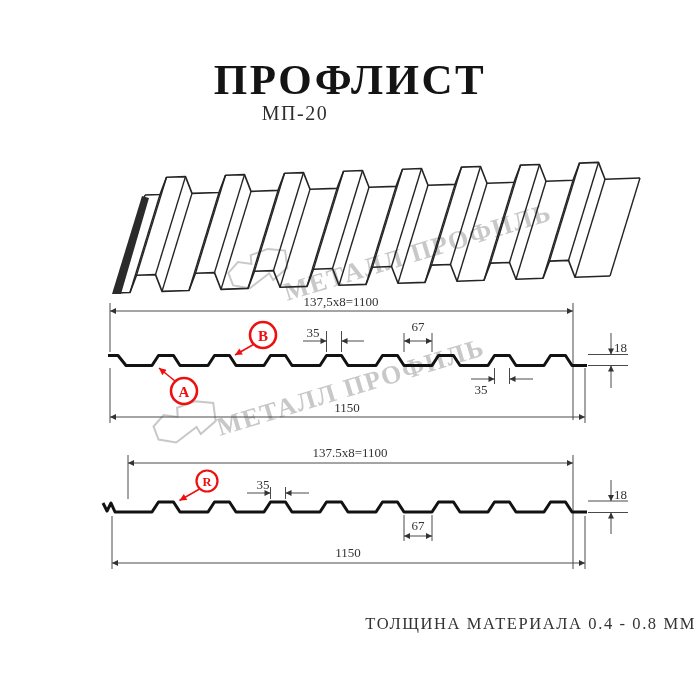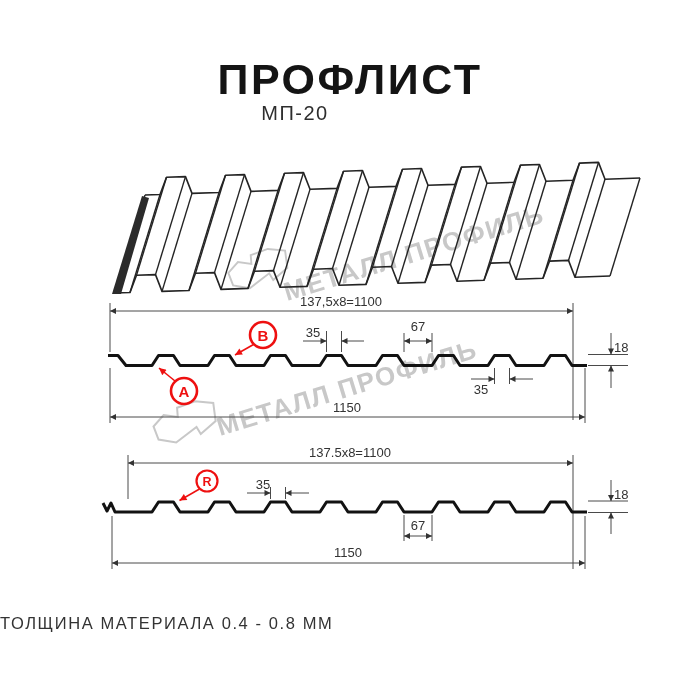--- a/index.html
+++ b/index.html
@@ -1,22 +1,22 @@
 <!DOCTYPE html>
 <html><head>
 <meta charset="utf-8">
 <style>
   html,body{margin:0;padding:0;background:#ffffff;}
   .page{position:relative;width:700px;height:700px;background:#fff;overflow:hidden;
-        font-family:Liberation Sans, sans-serif;}
+        font-family:Liberation Serif, serif;}
   .title{position:absolute;top:55px;left:0;width:700px;text-align:center;
          font-size:43px;font-weight:bold;letter-spacing:2.5px;color:#141414;}
   .subtitle{position:absolute;top:102px;left:0;width:590px;text-align:center;
             font-size:20px;font-weight:normal;letter-spacing:1.5px;color:#2e2e2e;}
-  .footer{position:absolute;top:614px;left:0;width:696px;text-align:left;
+  .footer{position:absolute;top:614px;left:0;width:696px;text-align:right;
           font-size:16.5px;letter-spacing:1.6px;color:#333;}
   svg.draw{position:absolute;left:0;top:0;}
   .dimtxt{font-size:13px;fill:#333;}
   .redtxt{font-weight:bold;fill:#ee1010;text-anchor:middle;}
   .wmtxt{font-size:26px;font-weight:bold;letter-spacing:1.5px;fill:#c8c8c8;}
 </style>
 </head>
 <body>
 
 <div class="page">

